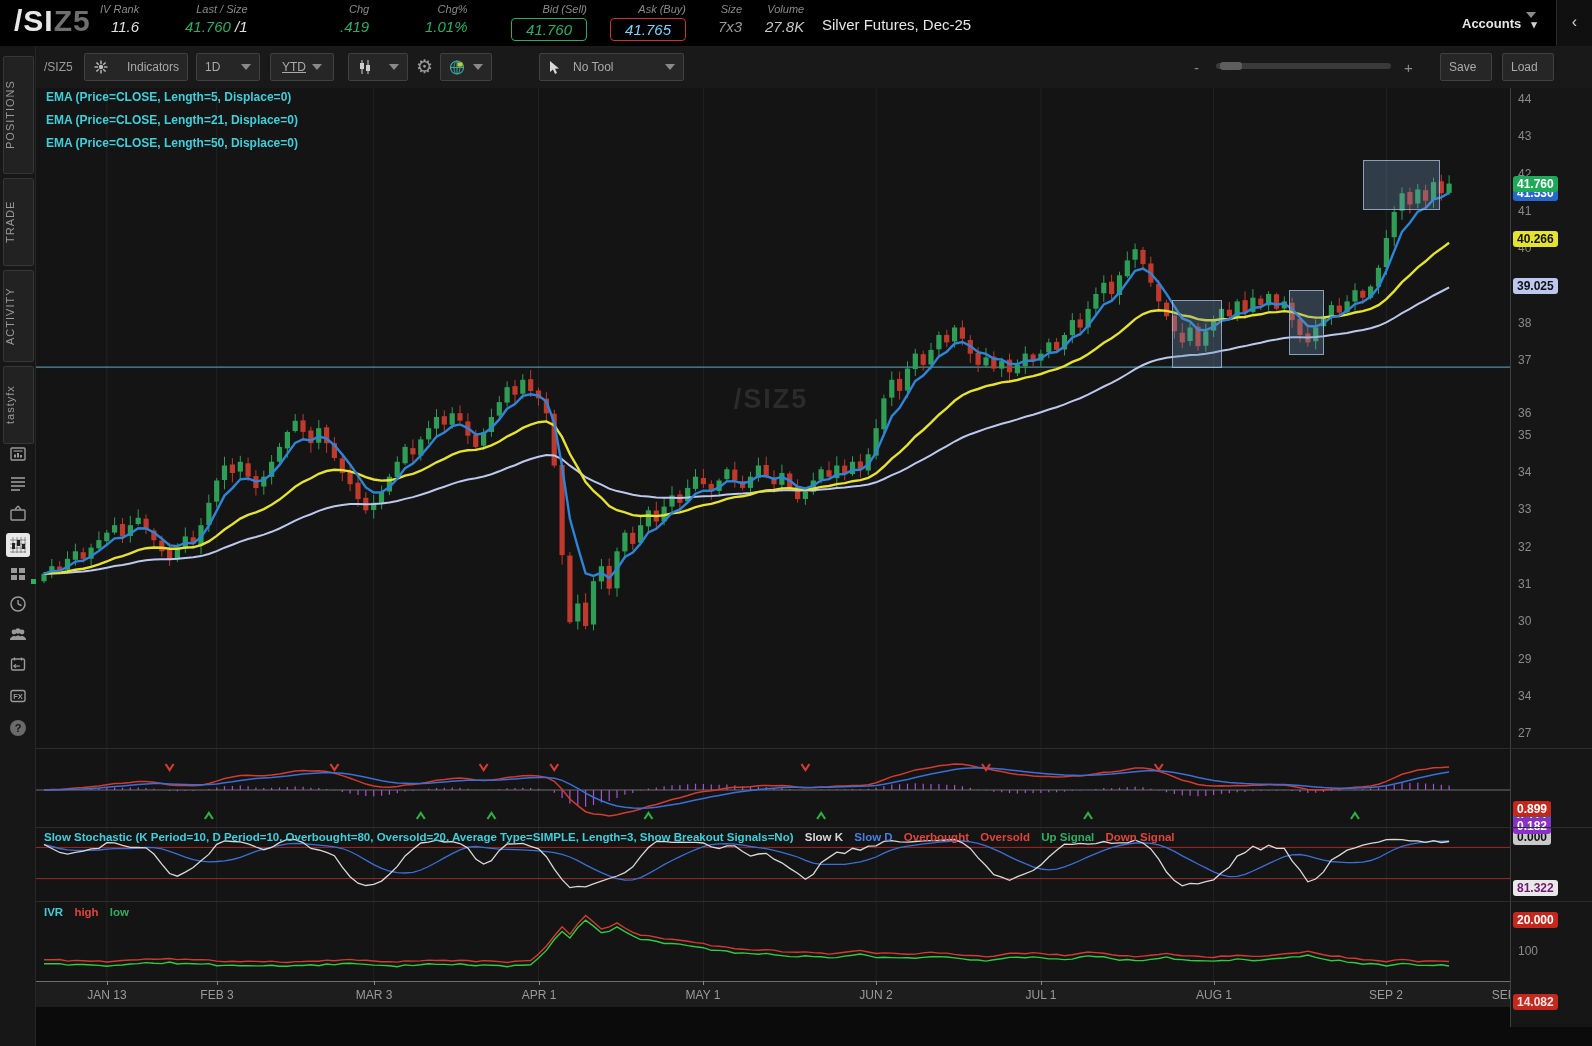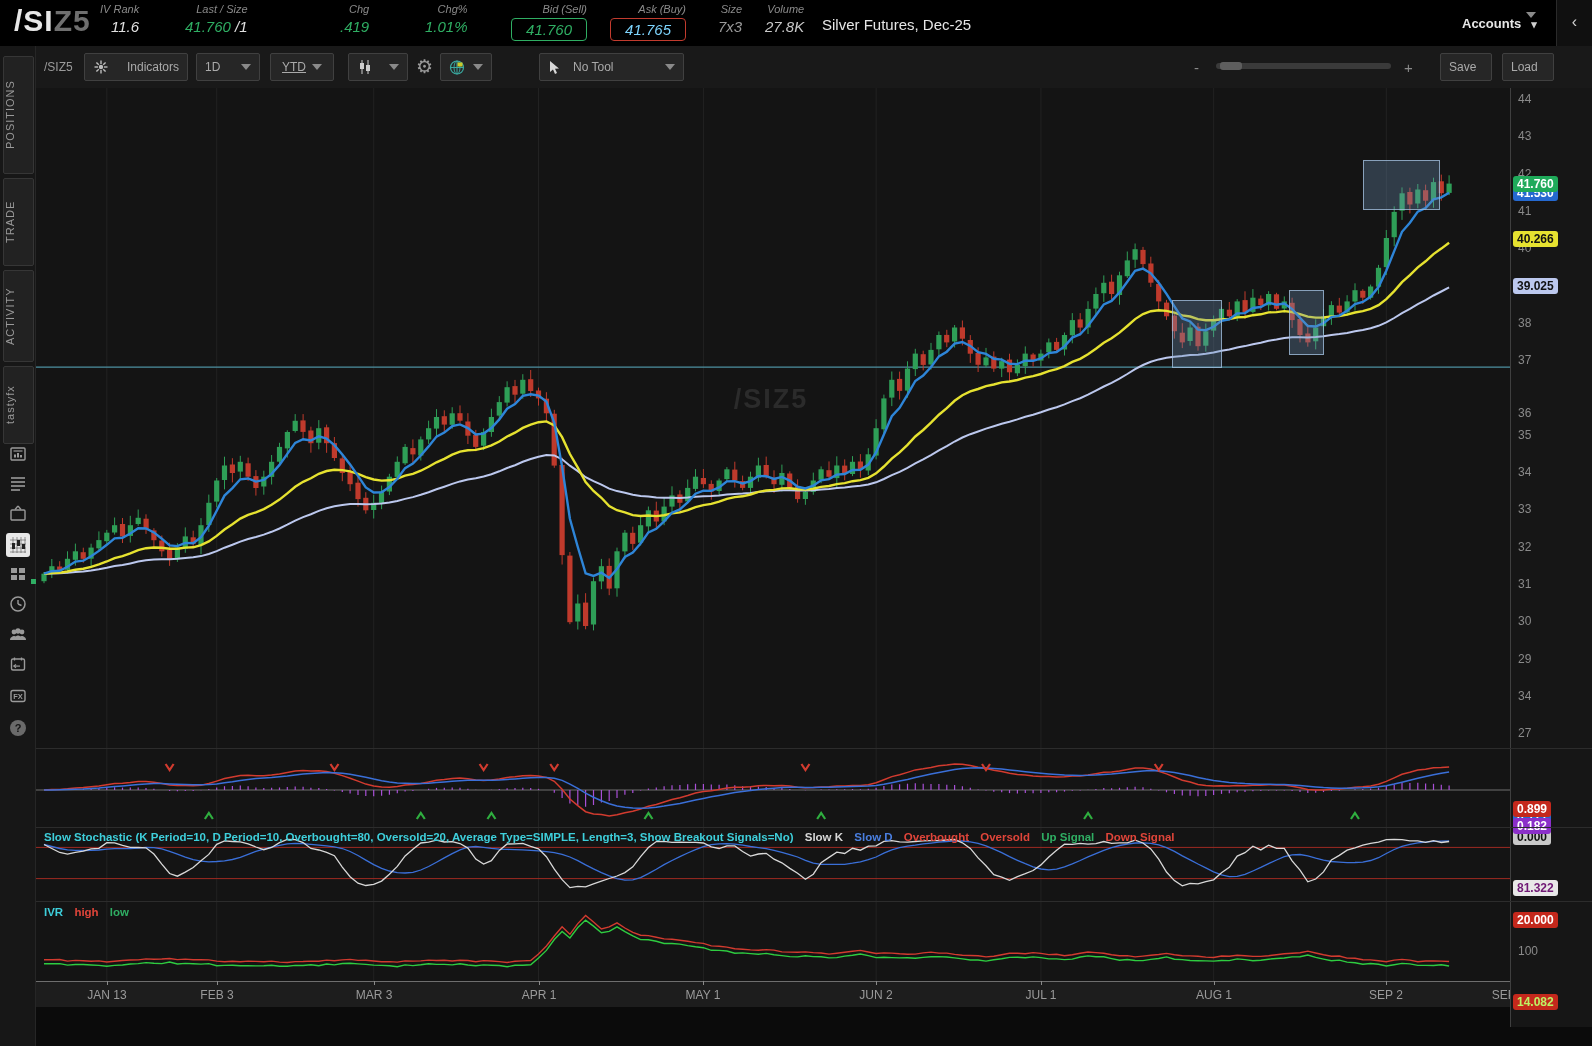--- a/index.html
+++ b/index.html
@@ -650,20 +650,25 @@
           <line x1="1397.5" y1="89.7" x2="1397.5" y2="119.8" stroke="#2e9e57" stroke-width="1"></line>
           <rect x="1394.9" y="94.1" width="5.2" height="18.0" fill="#2e9e57"></rect>
           <line x1="1405.3" y1="86.6" x2="1405.3" y2="112.7" stroke="#bf3a2c" stroke-width="1"></line>
           <rect x="1402.7" y="93.3" width="5.2" height="11.9" fill="#bf3a2c"></rect>
           <line x1="1413.1" y1="87.3" x2="1413.1" y2="107.1" stroke="#2e9e57" stroke-width="1"></line>
           <rect x="1410.5" y="95.6" width="5.2" height="9.3" fill="#2e9e57"></rect>
           <polyline fill="none" stroke="#bcc8ee" stroke-width="2" points="8.0,485.7 15.8,485.4 23.7,485.3 31.5,484.7 39.4,483.9 47.3,483.4 55.1,482.4 62.9,481.2 70.8,479.8 78.6,478.1 86.5,477.0 94.3,475.4 102.2,473.6 110.0,472.3 117.9,471.6 125.8,471.2 133.6,471.2 141.4,470.8 149.3,469.9 157.2,469.3 165.0,468.1 172.8,466.0 180.7,463.1 188.5,459.7 196.4,456.8 204.3,453.6 212.1,451.0 219.9,449.0 227.8,446.6 235.6,443.8 243.5,440.5 251.3,436.7 259.2,432.6 267.1,429.1 274.9,426.2 282.8,422.9 290.6,420.2 298.4,418.2 306.3,416.9 314.1,416.1 322.0,415.9 329.8,416.2 337.7,416.1 345.6,415.6 353.4,414.6 361.3,413.0 369.1,410.9 376.9,409.1 384.8,406.8 392.6,404.2 400.5,401.3 408.3,398.7 416.2,395.9 424.0,393.4 431.9,391.6 439.8,390.3 447.6,388.5 455.4,386.2 463.3,383.3 471.1,380.0 479.0,377.2 486.8,373.8 494.7,371.0 502.5,368.7 510.4,367.0 518.3,367.4 526.1,371.3 533.9,377.7 541.8,383.1 549.6,389.2 557.5,393.2 565.4,396.6 573.2,400.6 581.0,403.1 588.9,404.7 596.8,406.7 604.6,407.9 612.4,408.5 620.3,409.5 628.1,409.8 636.0,409.7 643.9,409.9 651.7,409.5 659.5,408.7 667.4,408.2 675.3,408.1 683.1,407.4 690.9,406.4 698.8,405.9 706.6,405.6 714.5,405.0 722.4,403.9 730.2,403.3 738.0,403.0 745.9,402.3 753.8,402.2 761.6,402.6 769.4,402.6 777.3,402.2 785.1,401.4 793.0,400.9 800.8,400.0 808.7,399.4 816.5,398.4 824.4,397.7 832.3,396.5 840.1,394.3 847.9,391.0 855.8,387.1 863.6,383.8 871.5,379.8 879.3,375.3 887.2,371.4 895.0,367.1 902.9,362.4 910.8,358.2 918.6,353.5 926.4,349.5 934.3,346.2 942.1,343.5 950.0,340.6 957.8,338.2 965.7,335.7 973.5,333.7 981.4,331.4 989.3,328.8 997.1,326.7 1004.9,324.3 1012.8,321.5 1020.6,319.2 1028.5,316.4 1036.3,313.1 1044.2,310.2 1052.0,306.7 1059.9,302.7 1067.8,298.5 1075.6,294.9 1083.5,290.6 1091.3,286.0 1099.1,281.1 1107.0,277.0 1114.8,273.8 1122.7,271.4 1130.5,269.7 1138.4,268.7 1146.3,268.1 1154.1,267.0 1162.0,266.7 1169.8,265.7 1177.6,264.4 1185.5,262.7 1193.3,261.4 1201.2,259.5 1209.0,258.1 1216.9,256.2 1224.8,254.7 1232.6,252.8 1240.5,251.5 1248.3,250.0 1256.1,249.3 1264.0,249.2 1271.8,249.4 1279.7,249.0 1287.5,248.2 1295.4,247.0 1303.3,246.1 1311.1,244.9 1319.0,243.2 1326.8,241.9 1334.6,240.2 1342.5,237.8 1350.3,234.4 1358.2,230.0 1366.0,225.1 1373.9,220.9 1381.8,216.2 1389.6,212.1 1397.5,207.5 1405.3,203.5 1413.1,199.3"></polyline>
           <polyline fill="none" stroke="#e6e230" stroke-width="2.4" points="8.0,485.7 15.8,485.0 23.7,484.8 31.5,483.5 39.4,481.7 47.3,480.7 55.1,478.8 62.9,476.3 70.8,473.5 78.6,470.2 86.5,468.2 94.3,465.4 102.2,462.1 110.0,460.2 117.9,459.5 125.8,459.8 133.6,460.8 141.4,460.7 149.3,459.6 157.2,459.3 165.0,457.2 172.8,453.4 180.7,447.9 188.5,441.5 196.4,436.3 204.3,430.6 212.1,426.8 219.9,424.4 227.8,421.1 235.6,416.8 243.5,411.6 251.3,405.4 259.2,398.8 267.1,393.8 274.9,390.3 282.8,385.8 290.6,383.0 298.4,381.8 306.3,382.1 314.1,383.4 322.0,385.9 329.8,389.2 337.7,391.5 345.6,392.6 353.4,392.3 361.3,390.6 369.1,387.7 376.9,385.8 384.8,382.7 392.6,378.8 400.5,374.3 408.3,370.8 416.2,366.7 424.0,363.6 431.9,362.2 439.8,361.9 447.6,360.2 455.4,357.4 463.3,353.5 471.1,348.5 479.0,344.7 486.8,339.9 494.7,336.6 502.5,334.2 510.4,333.4 518.3,337.4 526.1,349.2 533.9,366.0 541.8,379.6 549.6,394.0 557.5,403.0 565.4,409.8 573.2,418.1 581.0,422.2 588.9,424.3 596.8,427.1 604.6,428.0 612.4,427.5 620.3,428.1 628.1,427.2 636.0,425.4 643.9,424.4 651.7,422.2 659.5,419.2 667.4,417.1 675.3,415.9 683.1,413.7 690.9,410.8 698.8,409.1 706.6,408.3 714.5,406.5 722.4,403.9 730.2,402.5 738.0,401.9 745.9,400.4 753.8,400.3 761.6,401.3 769.4,401.5 777.3,400.7 785.1,398.9 793.0,398.0 800.8,396.1 808.7,395.1 816.5,393.2 824.4,392.1 832.3,389.8 840.1,385.3 847.9,378.5 855.8,370.6 863.6,364.4 871.5,356.8 879.3,348.5 887.2,342.0 895.0,334.7 902.9,326.7 910.8,320.2 918.6,312.8 926.4,307.2 934.3,303.4 942.1,301.0 950.0,298.1 957.8,296.5 965.7,294.4 973.5,293.5 981.4,292.0 989.3,289.6 997.1,288.1 1004.9,286.0 1012.8,283.2 1020.6,281.2 1028.5,278.1 1036.3,273.9 1044.2,270.8 1052.0,266.3 1059.9,260.8 1067.8,254.8 1075.6,250.3 1083.5,244.6 1091.3,238.0 1099.1,231.1 1107.0,226.1 1114.8,223.2 1122.7,222.3 1130.5,222.9 1138.4,224.7 1146.3,227.4 1154.1,228.5 1162.0,231.2 1169.8,232.3 1177.6,232.3 1185.5,231.3 1193.3,231.0 1201.2,229.4 1209.0,229.0 1216.9,227.2 1224.8,226.3 1232.6,224.4 1240.5,224.1 1248.3,223.1 1256.1,224.0 1264.0,226.1 1271.8,228.6 1279.7,229.6 1287.5,229.5 1295.4,228.4 1303.3,228.0 1311.1,226.7 1319.0,224.5 1326.8,223.1 1334.6,220.9 1342.5,217.2 1350.3,211.1 1358.2,203.1 1366.0,194.2 1373.9,187.2 1381.8,179.4 1389.6,173.3 1397.5,166.1 1405.3,160.6 1413.1,154.7"></polyline>
           <polyline fill="none" stroke="#2e85d8" stroke-width="2.4" points="8.0,485.7 15.8,483.2 23.7,482.8 31.5,478.8 39.4,473.6 47.3,472.7 55.1,468.3 62.9,462.9 70.8,456.8 78.6,450.3 86.5,449.7 94.3,445.5 102.2,440.3 110.0,440.5 117.9,444.4 125.8,450.7 133.6,457.4 141.4,458.1 149.3,454.9 157.2,455.2 165.0,449.2 172.8,437.8 180.7,422.7 188.5,407.6 196.4,400.1 204.3,391.3 212.1,390.5 219.9,393.6 227.8,392.0 235.6,385.9 243.5,376.9 251.3,365.9 259.2,354.9 267.1,351.2 274.9,352.5 282.8,348.4 290.6,350.7 298.4,357.1 306.3,366.4 314.1,376.4 322.0,387.9 329.8,399.4 337.7,404.5 345.6,404.2 353.4,399.1 361.3,390.7 369.1,380.1 376.9,375.5 384.8,367.5 392.6,358.4 400.5,348.6 408.3,344.6 416.2,338.2 424.0,336.4 431.9,340.1 439.8,346.4 447.6,345.6 455.4,340.1 463.3,331.4 471.1,320.7 479.0,316.0 486.8,307.9 494.7,306.3 502.5,307.6 510.4,313.5 518.3,334.9 526.1,378.9 533.9,430.7 541.8,459.0 549.6,485.3 557.5,487.9 565.4,484.7 573.2,490.0 581.0,481.1 588.9,469.0 596.8,464.6 604.6,455.5 612.4,444.4 620.3,440.8 628.1,433.4 636.0,424.7 643.9,421.4 651.7,414.3 659.5,405.7 667.4,402.6 675.3,402.9 683.1,399.4 690.9,393.4 698.8,393.1 706.6,395.4 714.5,393.1 722.4,387.9 730.2,388.2 738.0,390.9 745.9,388.9 753.8,392.6 761.6,398.8 769.4,400.4 777.3,397.7 785.1,392.3 793.0,391.1 800.8,386.6 808.7,386.0 816.5,382.0 824.4,381.7 832.3,376.6 840.1,364.5 847.9,346.5 855.8,328.2 863.6,319.8 871.5,306.7 879.3,293.0 887.2,287.6 895.0,279.1 902.9,268.4 910.8,263.7 918.6,255.7 926.4,254.0 934.3,257.9 942.1,264.2 950.0,265.9 957.8,270.8 965.7,271.6 973.5,275.8 981.4,276.1 989.3,272.6 997.1,272.8 1004.9,270.4 1012.8,265.1 1020.6,264.0 1028.5,258.4 1036.3,249.6 1044.2,246.2 1052.0,237.8 1059.9,227.2 1067.8,216.4 1075.6,212.9 1083.5,204.4 1091.3,193.7 1099.1,182.9 1107.0,180.6 1114.8,185.3 1122.7,194.7 1130.5,205.9 1138.4,218.4 1146.3,230.4 1154.1,233.4 1162.0,241.7 1169.8,242.2 1177.6,238.8 1185.5,232.8 1193.3,231.3 1201.2,225.4 1209.0,225.1 1216.9,220.0 1224.8,219.0 1232.6,214.7 1240.5,216.7 1248.3,215.6 1256.1,221.1 1264.0,229.7 1271.8,238.0 1279.7,238.5 1287.5,235.1 1295.4,229.1 1303.3,227.6 1311.1,222.9 1319.0,216.0 1326.8,213.9 1334.6,208.8 1342.5,199.1 1350.3,182.8 1358.2,163.1 1366.0,143.8 1373.9,134.7 1381.8,123.6 1389.6,120.0 1397.5,111.4 1405.3,109.3 1413.1,104.7"></polyline>
         </svg>
+      <div class="ema-labels" style="top:2px;">
+        <div class="ema-label">EMA (Price=CLOSE, Length=5, Displace=0)</div>
+        <div class="ema-label">EMA (Price=CLOSE, Length=21, Displace=0)</div>
+        <div class="ema-label">EMA (Price=CLOSE, Length=50, Displace=0)</div>
+      </div>
       <div class="watermark" style="top:296px;">/SIZ5</div>
       <div id="boxes">
           <div class="hl-box" style="left:1136px;top:212px;width:50px;height:68px;"></div>
           <div class="hl-box" style="left:1253px;top:202px;width:35px;height:65px;"></div>
           <div class="hl-box" style="left:1327px;top:72px;width:77px;height:50px;"></div>
         </div>
     </div>
 
     <div class="hsep" style="top:702px;"></div>
 
@@ -979,16 +984,16 @@
         <div class="badge" style="top:190px;background:#bcc8ee;color:#111;">39.025</div>
         <div class="badge" style="top:723px;background:#2569d0;color:#fff;">0.717</div>
         <div class="badge" style="top:713px;background:#c4281c;color:#fff;">0.899</div>
         <div class="badge" style="top:741px;background:#c9c9c9;color:#111;">0.000</div>
         <div class="badge" style="top:730px;background:#8b2fc9;color:#fff;">0.182</div>
         <div class="badge" style="top:798px;background:#2569d0;color:#fff;"></div>
         <div class="badge" style="top:792px;background:#e8e8e8;color:#701a75;">81.322</div>
         <div class="badge" style="top:824px;background:#c4281c;color:#fff;">20.000</div>
         <div class="tick" style="top:856px;">100</div>
         <div class="badge" style="top:909px;background:#1faa5a;color:#fff;"></div>
-        <div class="badge" style="top:906px;background:#c4281c;color:#bef264;">14.082</div>
+        <div class="badge" style="top:906px;background:#c4281c;color:#e5e5e5;">14.082</div>
       </div>
   </div>
 </div>
 
 </body></html>

